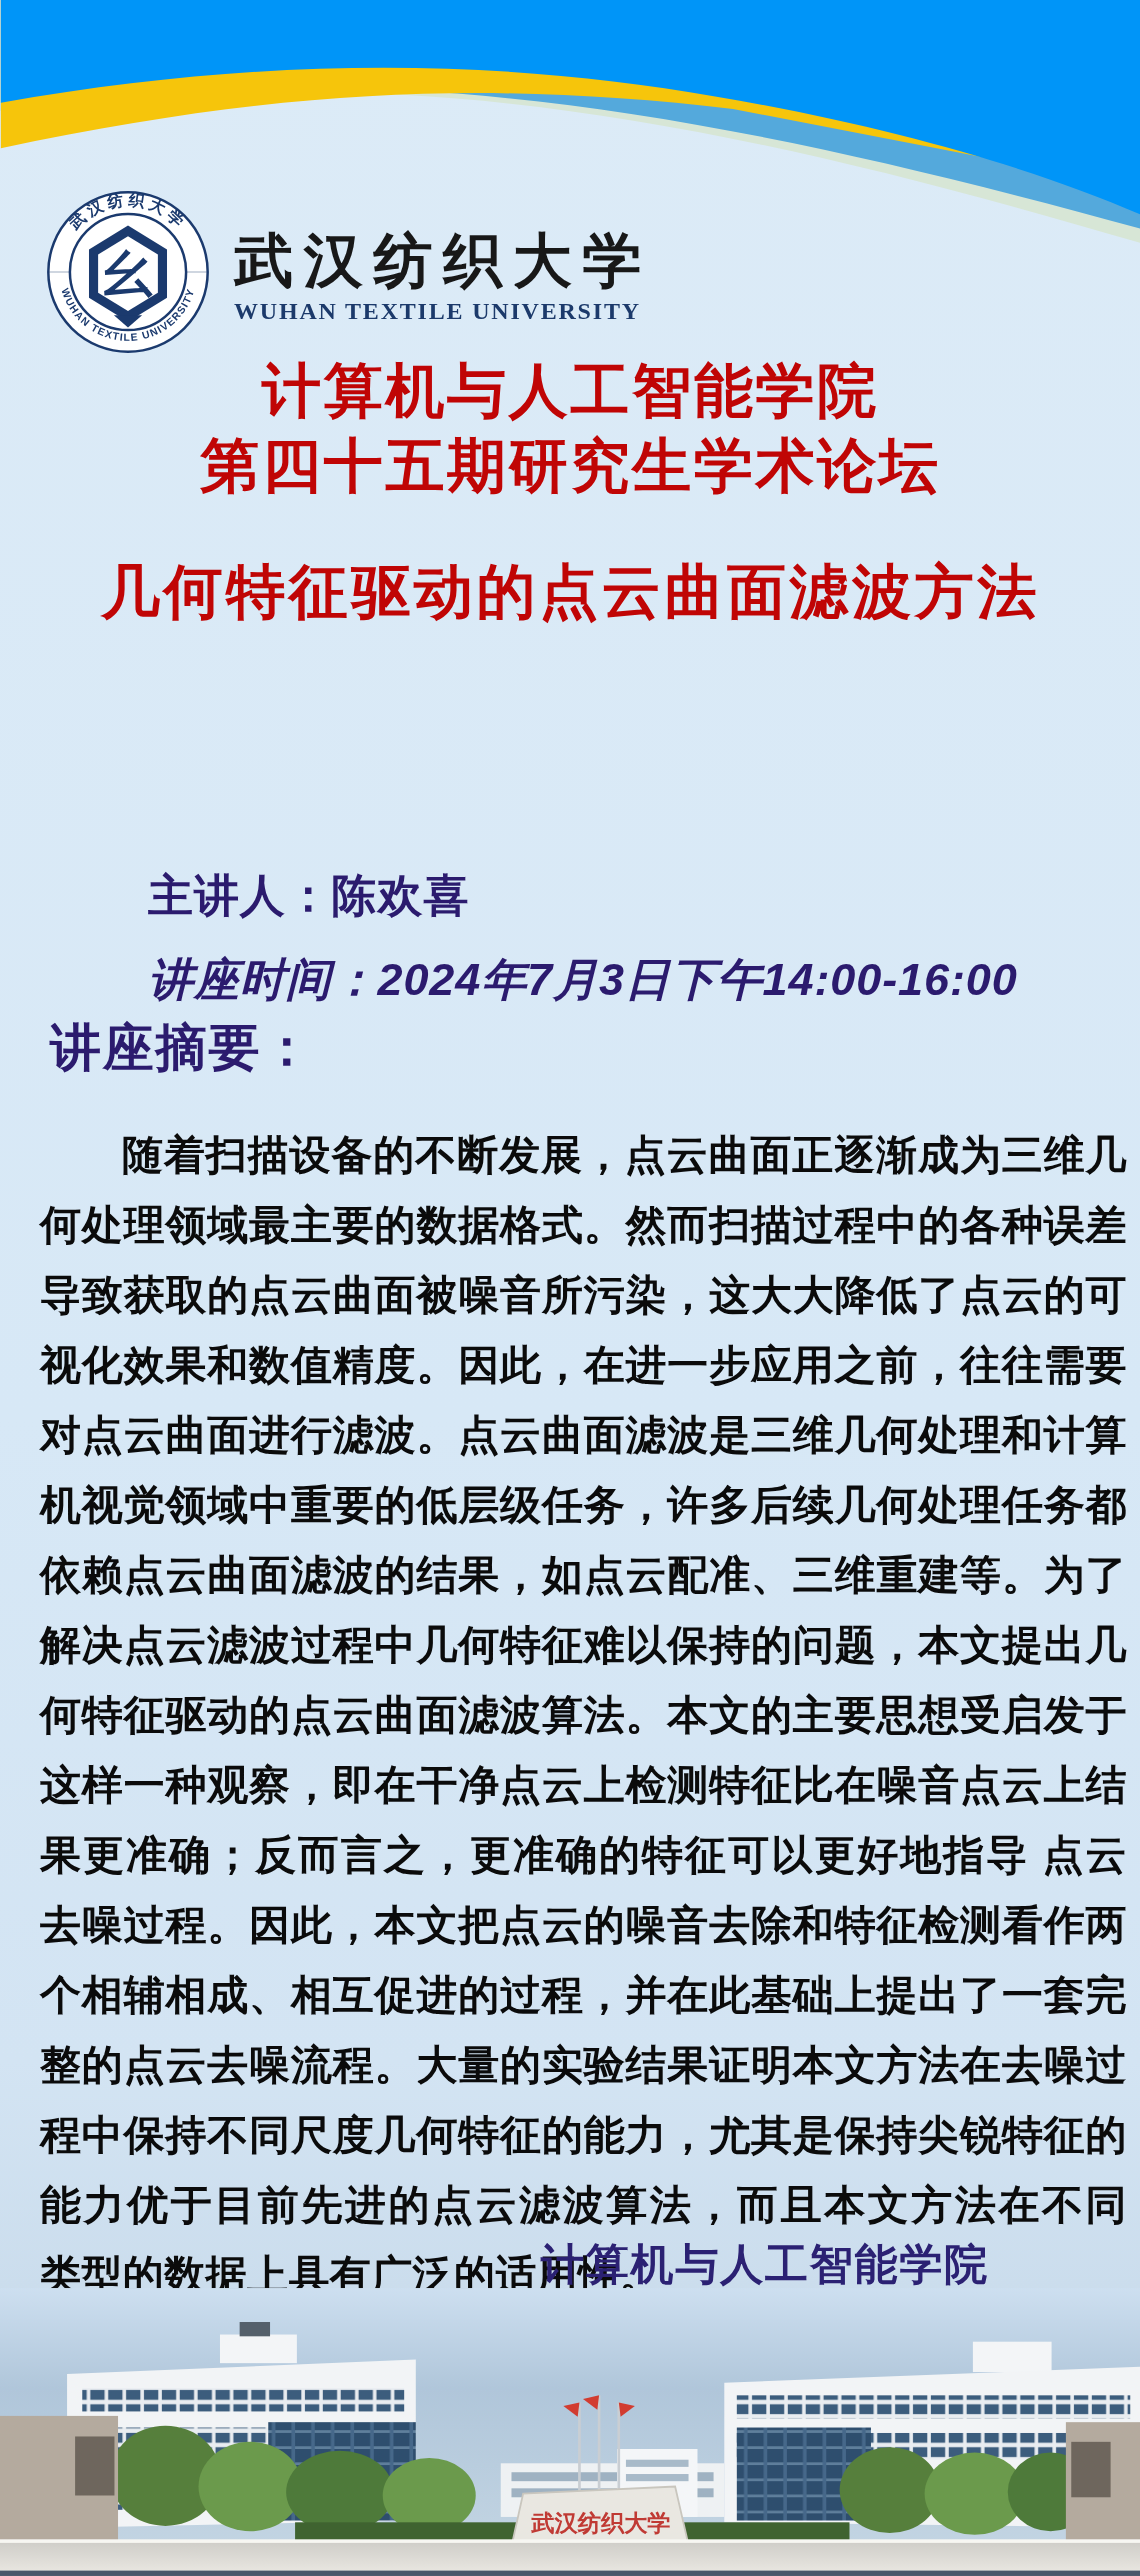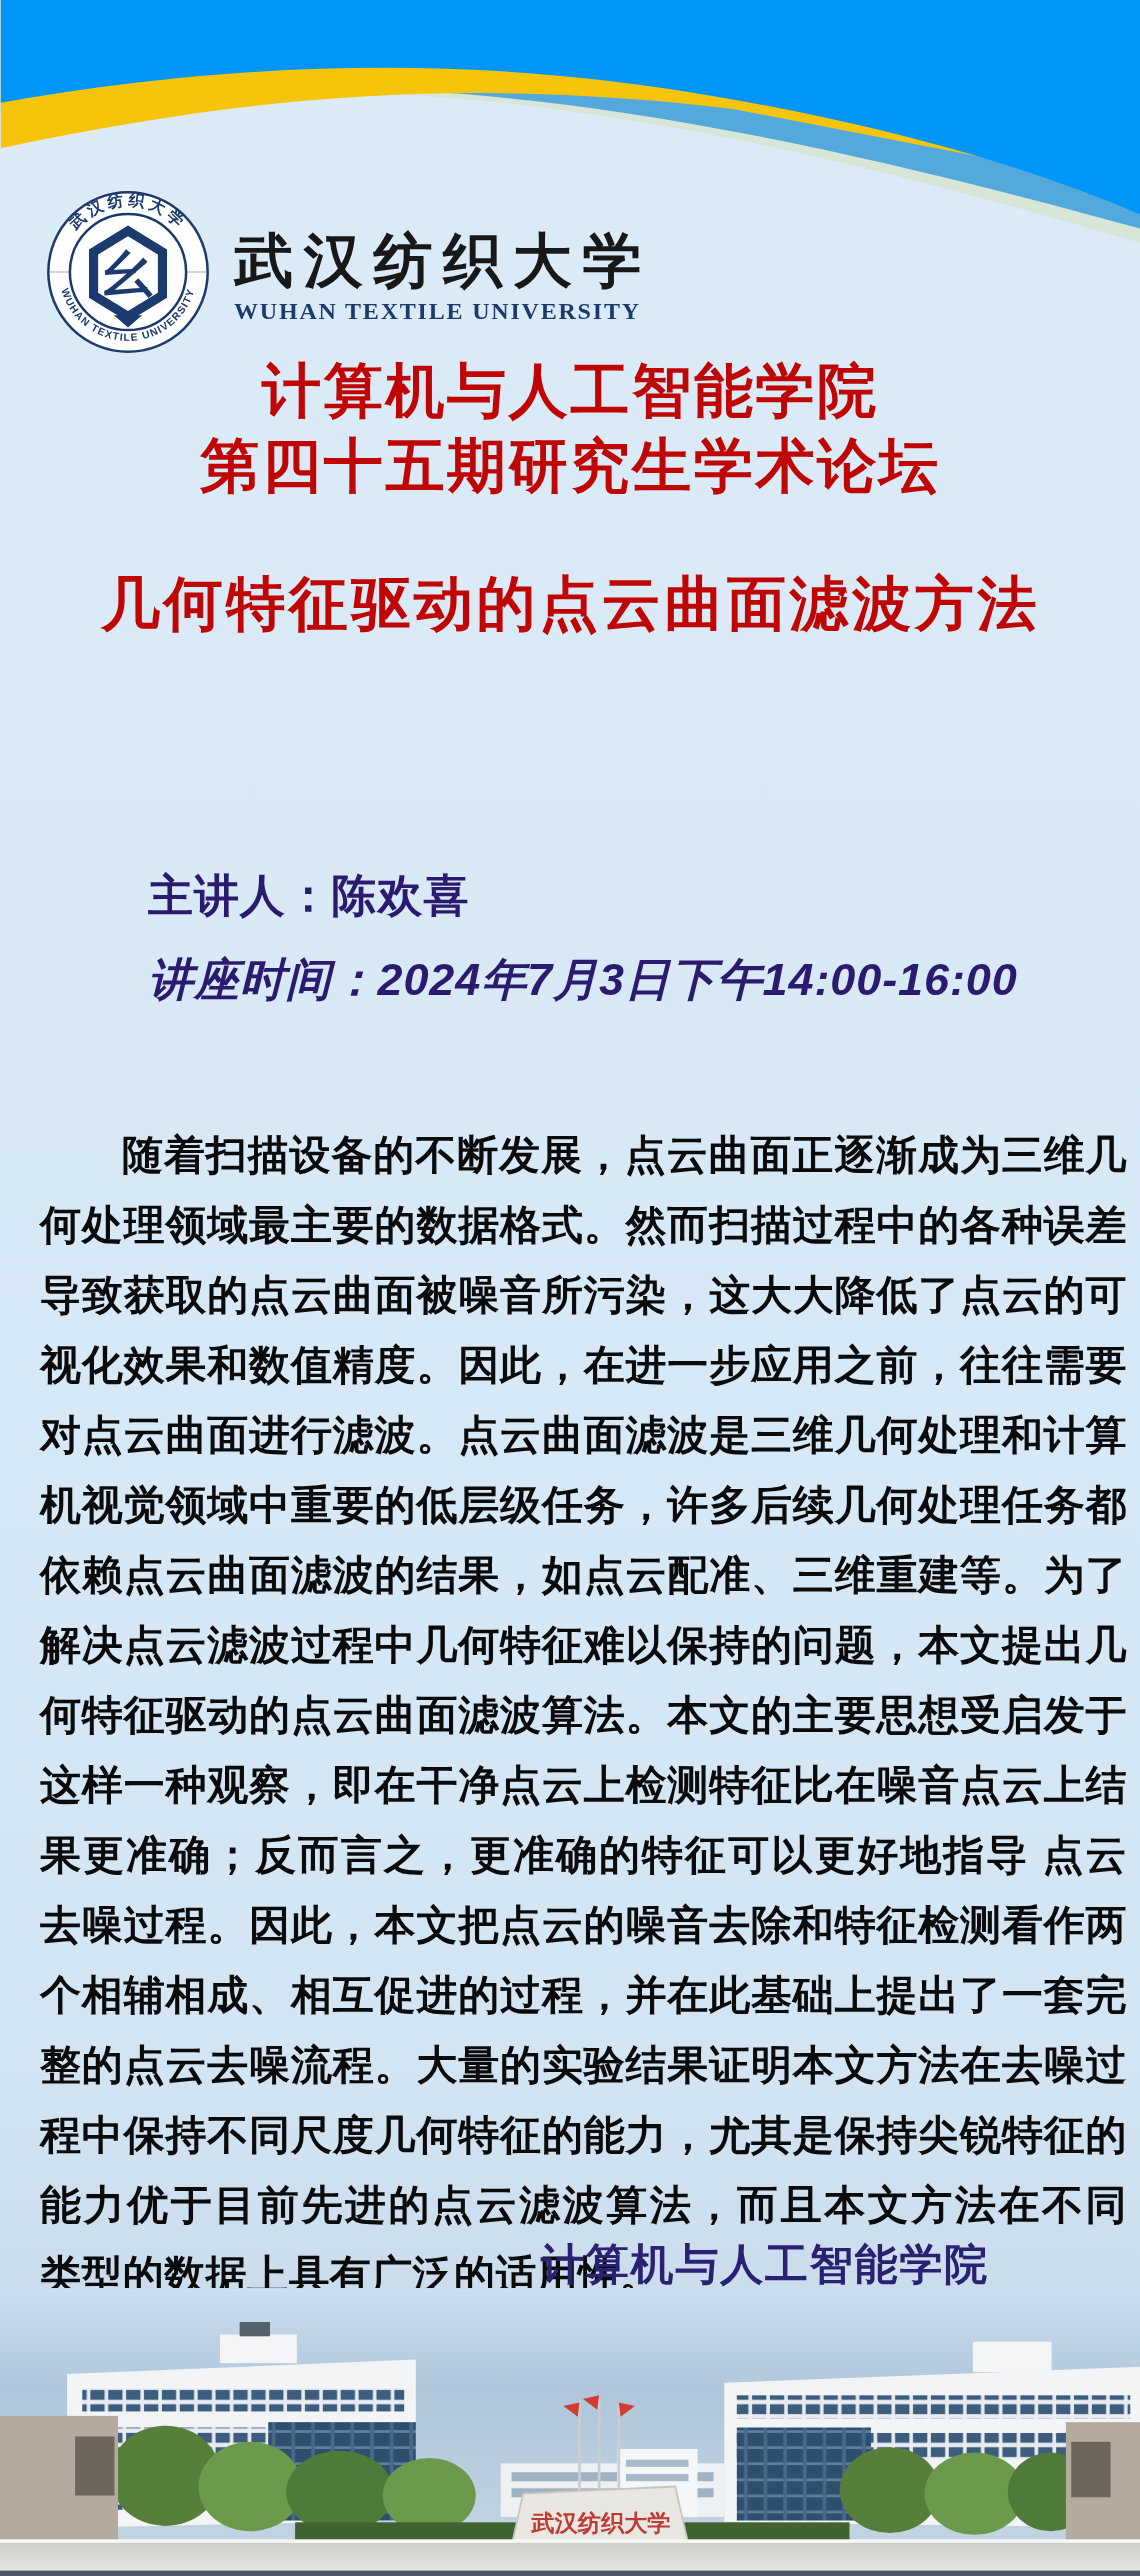--- a/index.html
+++ b/index.html
@@ -15,21 +15,21 @@
   .logo-row{position:absolute;top:189px;left:45px;display:flex;align-items:center;}
   .emblem{width:166px;height:166px;flex:0 0 auto;}
   .logo-text{margin-left:23px;padding-top:12.5px;}
   .logo-cn{font-size:59px;font-weight:900;color:#181818;letter-spacing:10.7px;line-height:1.05;
            font-family:"Liberation Serif","DejaVu Serif",serif;}
   .logo-en{margin-top:5.4px;font-size:24px;font-weight:700;color:#1c3a6b;letter-spacing:1.8px;
            font-family:"Liberation Serif","DejaVu Serif",serif;}
 
   .forum-title{position:absolute;top:354px;left:0;width:100%;text-align:center;
     color:#c00505;font-size:59px;font-weight:900;line-height:75px;letter-spacing:2.7px;}
-  .talk-title{position:absolute;top:566px;left:0;width:100%;text-align:center;
+  .talk-title{position:absolute;top:554px;left:0;width:100%;text-align:center;
     color:#c00505;font-size:59px;font-weight:900;line-height:77px;letter-spacing:3.6px;}
 
   .detail-line{position:absolute;left:148px;color:#2b1b6e;font-size:45px;font-weight:900;letter-spacing:0.9px;margin-top:44px;}
   .detail-speaker{top:822px;}
   .detail-time{top:906px;font-style:italic;}
 
   .abstract-heading{position:absolute;top:1014px;left:50px;color:#2b1b6e;font-size:51px;font-weight:900;letter-spacing:1.8px;}
 
   .abstract-body{position:absolute;top:1107px;left:27px;width:1087px;margin:13px;
     color:#0b0b0b;font-size:41px;font-weight:700;line-height:70px;
@@ -94,20 +94,21 @@
     <div>几何特征驱动的点云曲面滤波方法</div>
   </div>
 
   <div class="detail-line detail-speaker">
     <span>主讲人：</span><span>陈欢喜</span>
   </div>
   <div class="detail-line detail-time">
     <span>讲座时间：</span><span>2024年7月3日下午14:00-16:00</span>
   </div>
 
+  <div class="abstract-heading">讲座摘要：</div>
   <p class="abstract-body">随着扫描设备的不断发展，点云曲面正逐渐成为三维几何处理领域最主要的数据格式。然而扫描过程中的各种误差导致获取的点云曲面被噪音所污染，这大大降低了点云的可视化效果和数值精度。因此，在进一步应用之前，往往需要对点云曲面进行滤波。点云曲面滤波是三维几何处理和计算机视觉领域中重要的低层级任务，许多后续几何处理任务都依赖点云曲面滤波的结果，如点云配准、三维重建等。为了解决点云滤波过程中几何特征难以保持的问题，本文提出几何特征驱动的点云曲面滤波算法。本文的主要思想受启发于这样一种观察，即在干净点云上检测特征比在噪音点云上结果更准确；反而言之，更准确的特征可以更好地指导 点云去噪过程。因此，本文把点云的噪音去除和特征检测看作两个相辅相成、相互促进的过程，并在此基础上提出了一套完整的点云去噪流程。大量的实验结果证明本文方法在去噪过程中保持不同尺度几何特征的能力，尤其是保持尖锐特征的能力优于目前先进的点云滤波算法，而且本文方法在不同 类型的数据上具有广泛的适用性。</p>
 
   <div class="signature">计算机与人工智能学院</div>
 
   <div class="photo">
 
     <svg width="1141" height="288" viewBox="0 0 1276 322">
       <defs>
         <linearGradient id="skyg" x1="0" y1="0" x2="0" y2="1">
           <stop offset="0" stop-color="#cddff0"></stop>

